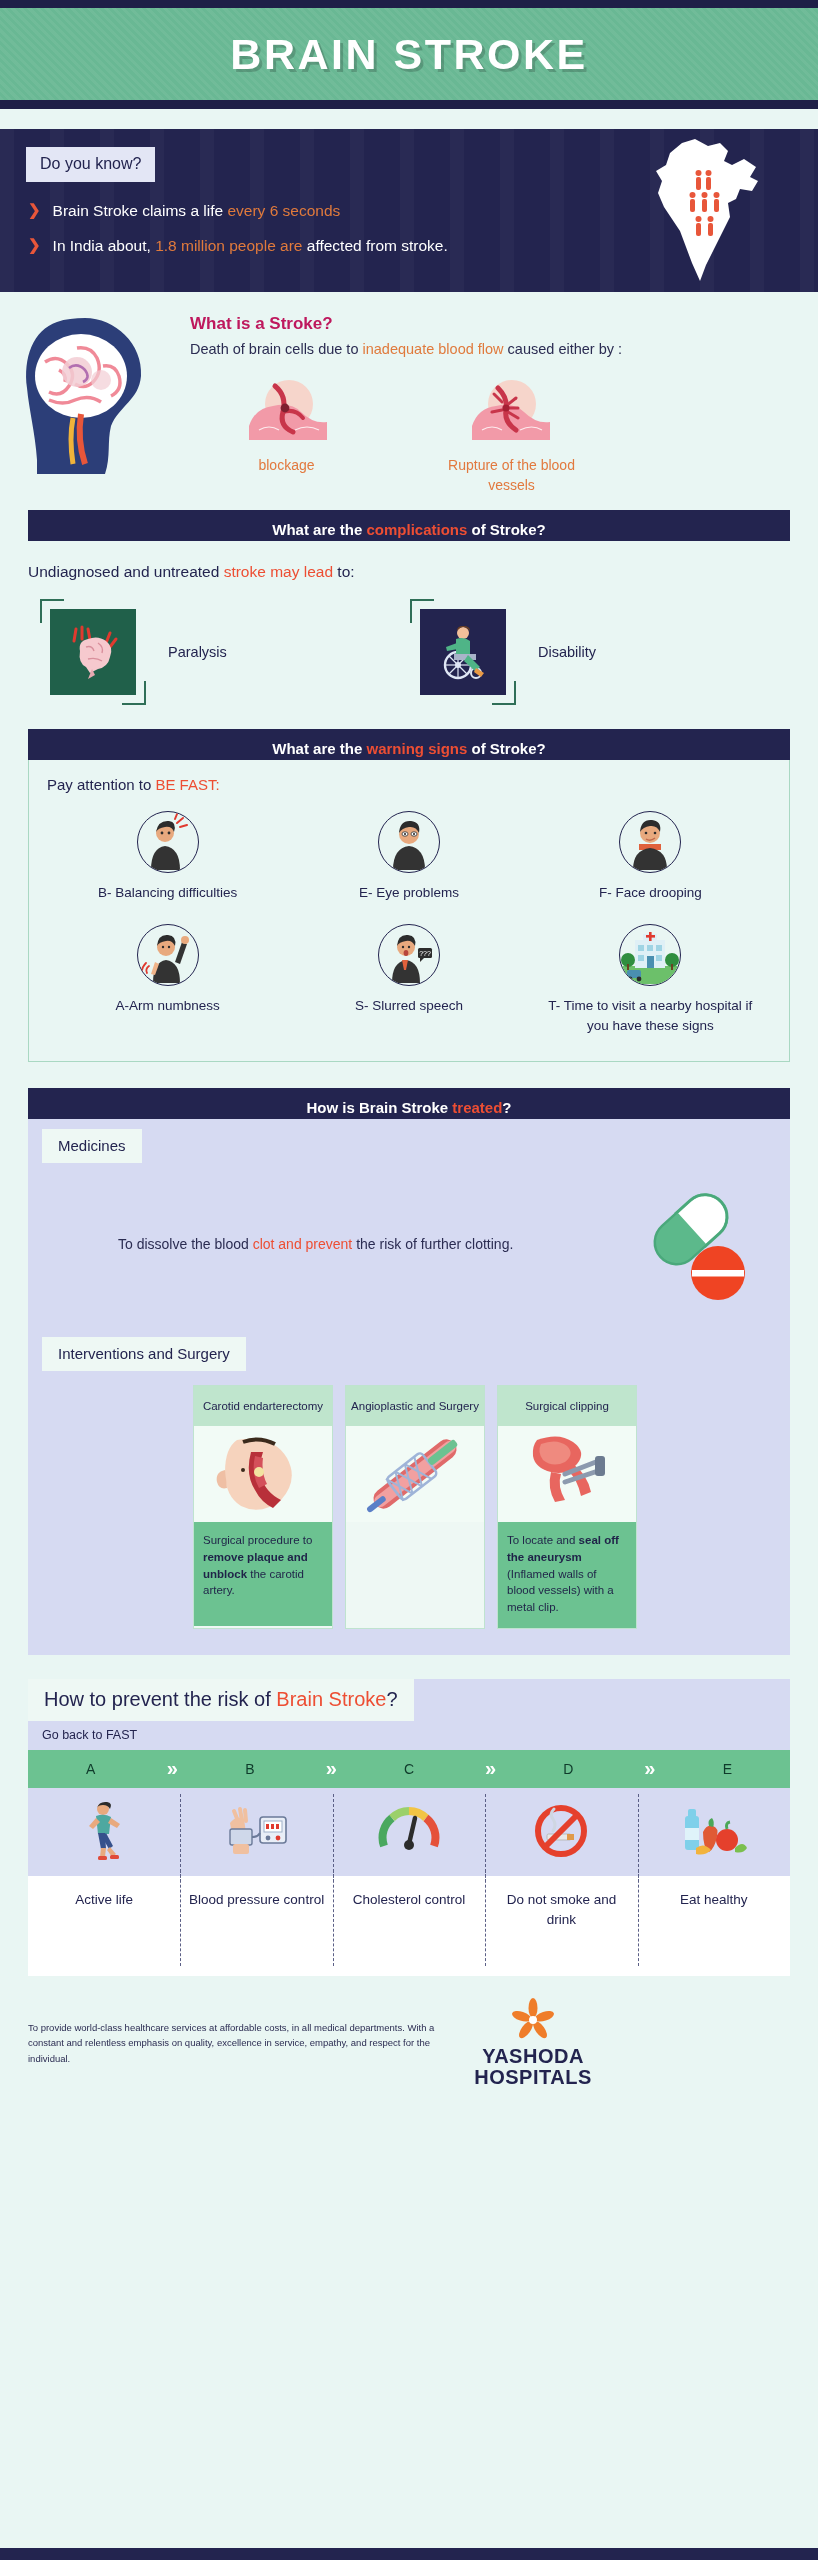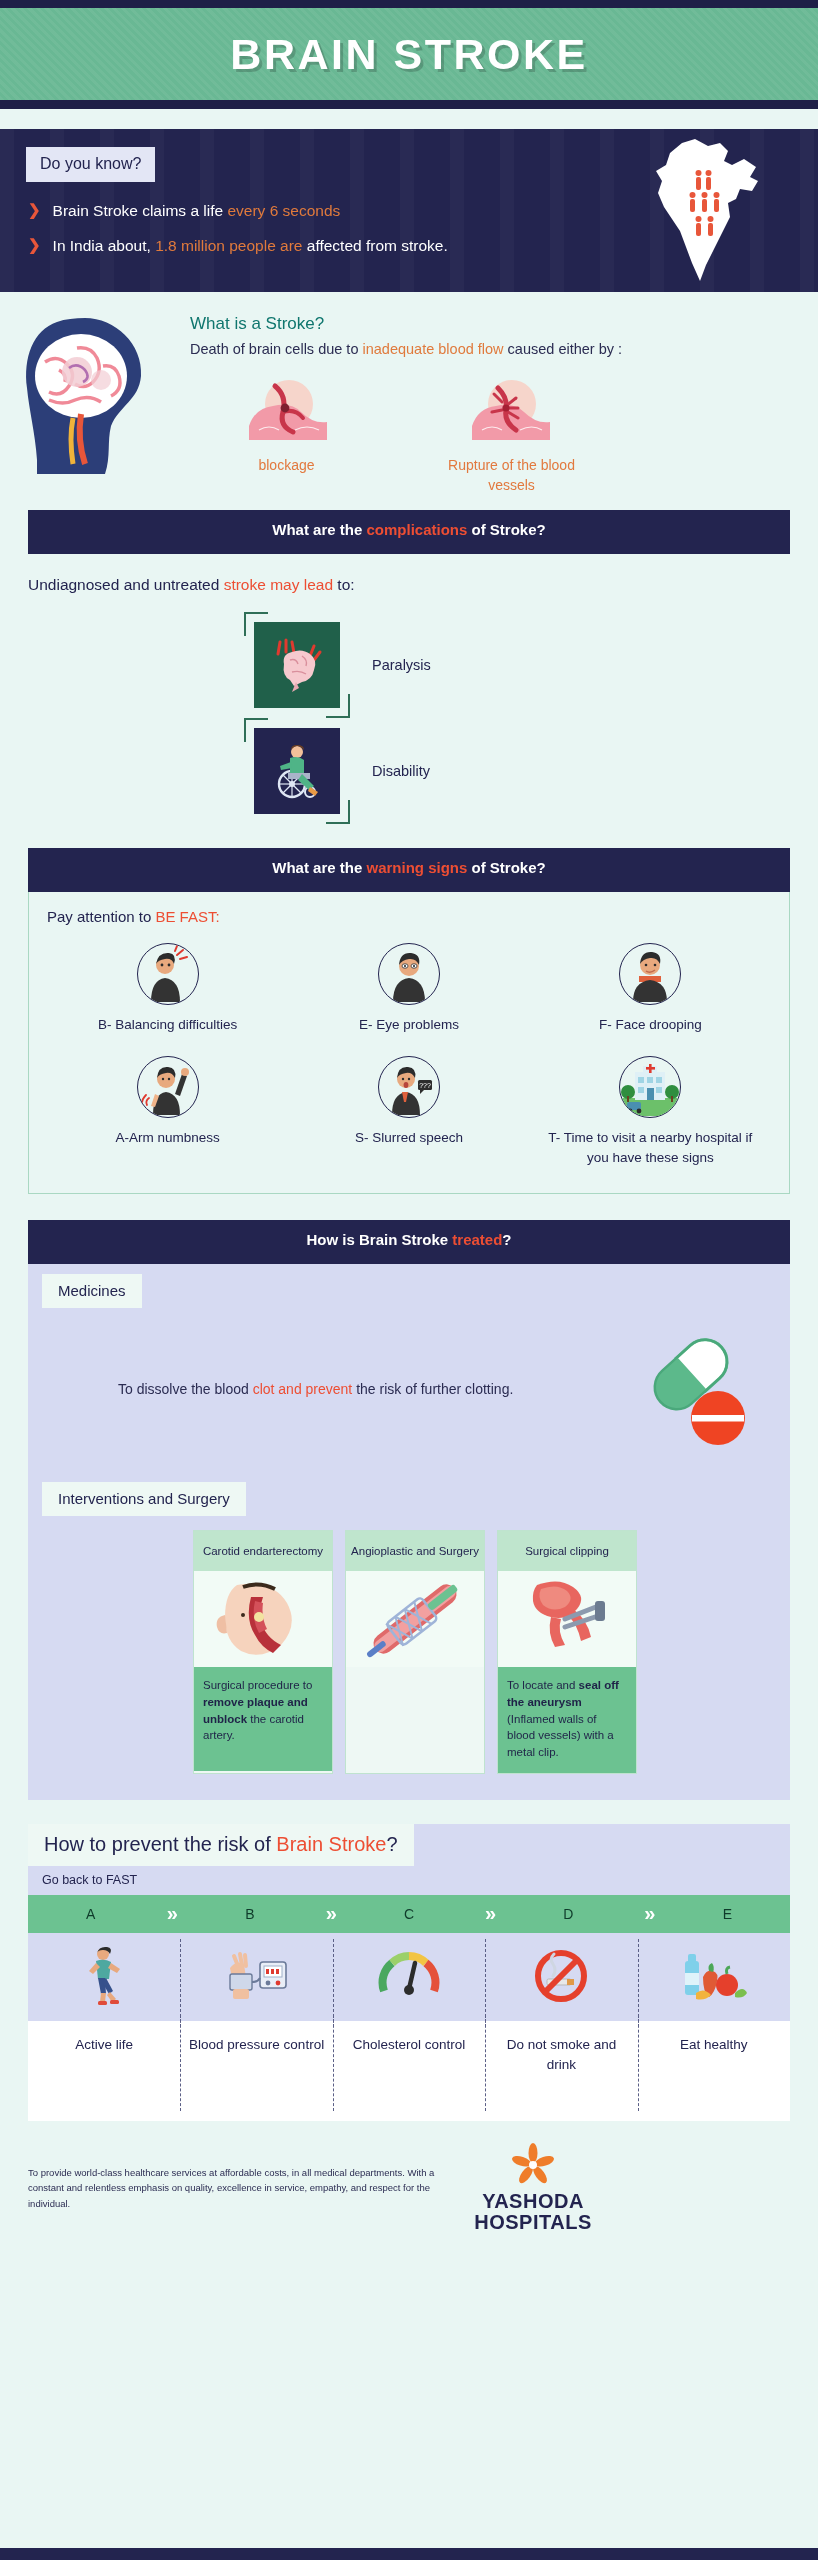--- a/index.html
+++ b/index.html
@@ -76,41 +76,41 @@
   
   .sec-whatis {
     background: #e9f6f3;
     padding: 22px 0 14px 0;
     display: flex;
     position: relative;
     min-height: 200px;
   }
   .head-figure { width: 190px; flex: 0 0 190px; display:flex; align-items:flex-start; justify-content:center; }
   .whatis-body { flex: 1; padding-right: 20px; }
-  .whatis-title { font-size: 17px; font-weight: normal; color: #0f766e; margin-bottom: 4px; }
+  .whatis-title { font-size: 17px; font-weight: bold; color: #be185d; margin-bottom: 4px; }
   .whatis-sub { font-size: 14.5px; color: #2b2c52; line-height: 1.55; max-width: 440px; }
   .cause-row { display: flex; margin-top: 18px; gap: 60px; padding-left: 14px;}
   .cause { width: 165px; text-align: center; }
   .cause-label { margin-top: 8px; color: #e2793e; font-size: 14px; line-height: 1.4; }
 
   
   .bar-wrap { padding: 0 28px; }
   .bar {
     background: #23244f;
     color: #ffffff;
     text-align: center;
     font-size: 15px;
-    padding: 11px 0 16px 0;
+    padding: 11px 0 3px 0;
     font-weight: bold;
   }
   .bar .hl-red { color: #ed4e33; }
 
   
   .comp-lead { font-size: 15.5px; color: #23244f; margin: 22px 0 0 28px; }
-  .comp-row { display: flex; margin: 18px 0 0 0; padding-left: 40px; align-items: center; gap: 0; flex-direction: column; }
+  .comp-row { display: flex; margin: 18px 0 0 0; padding-left: 40px; align-items: center; gap: 0; }
   .comp-cell { display: flex; align-items: center; width: 370px; }
   .bracket { position: relative; padding: 10px; }
   .bracket::before, .bracket::after {
     content:""; position:absolute; width: 22px; height: 22px;
   }
   .bracket::before { left:0; top:0; border-left: 2px solid #2f6f57; border-top: 2px solid #2f6f57; }
   .bracket::after { right:0; bottom:0; border-right: 2px solid #2f6f57; border-bottom: 2px solid #2f6f57; }
   .comp-img { width: 86px; height: 86px; display:flex; align-items:center; justify-content:center; }
   .comp-img.green { background: #20604a; }
   .comp-img.navy  { background: #23244f; }

